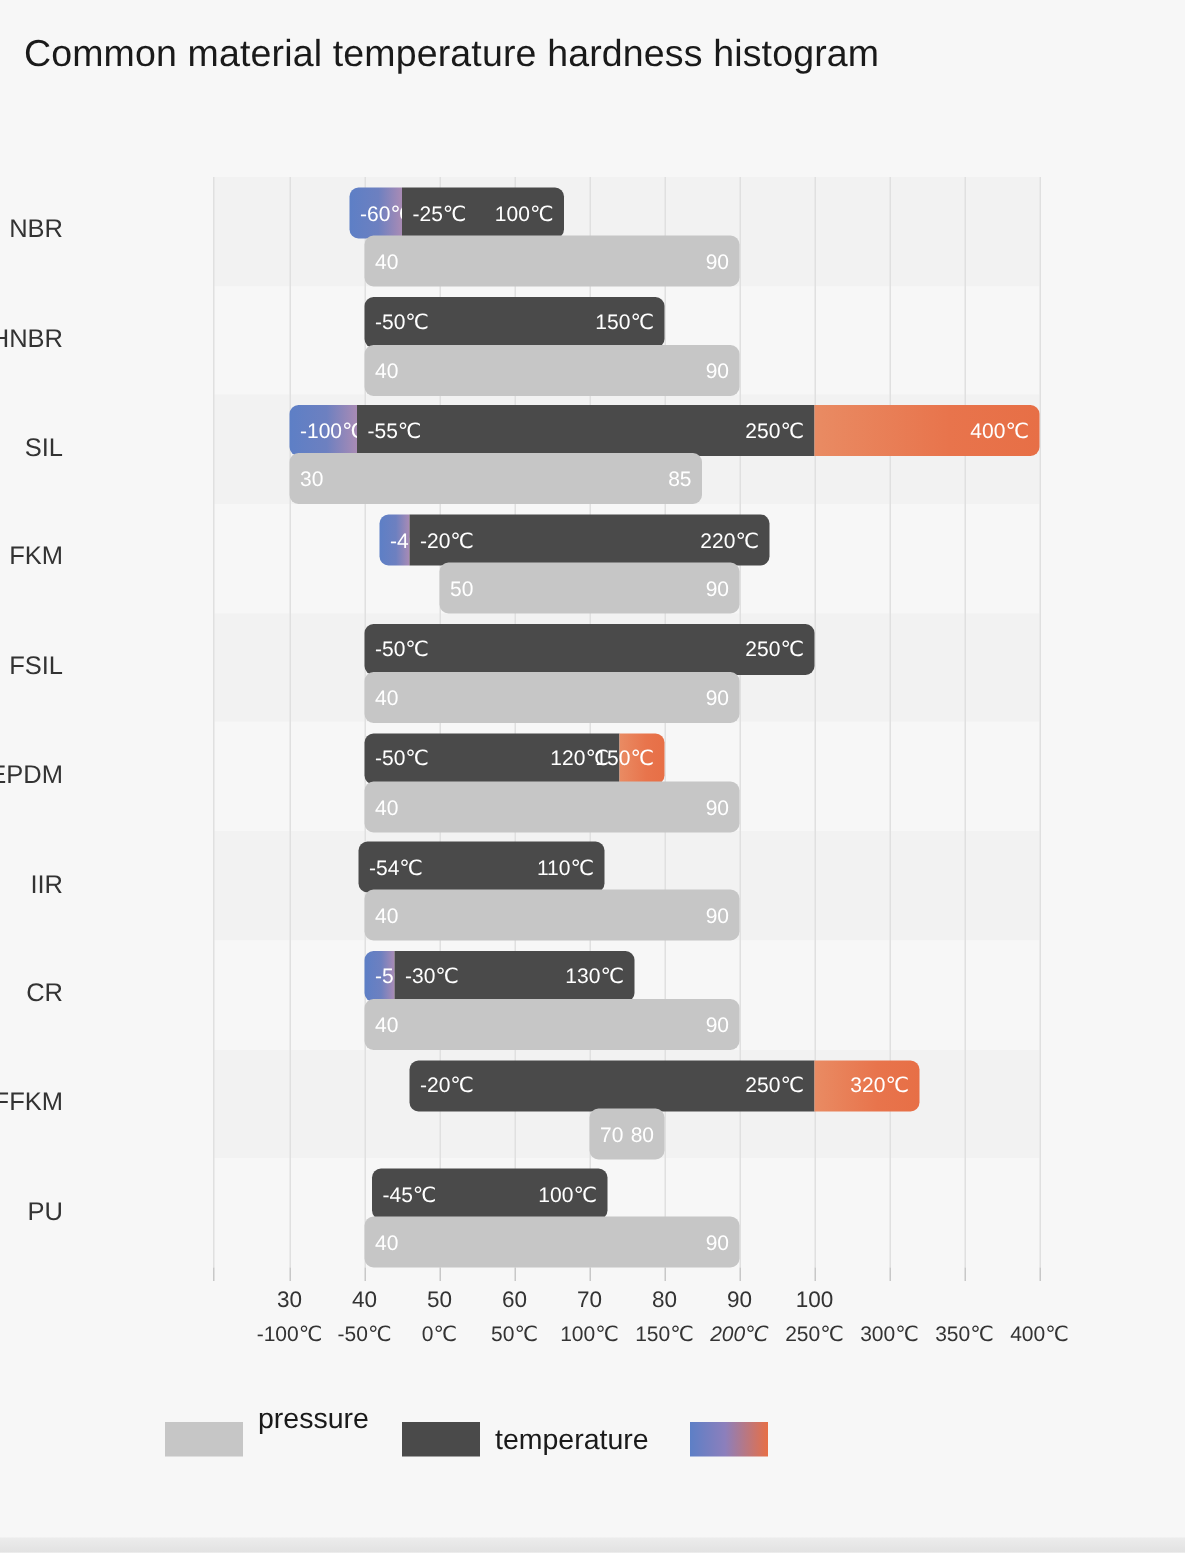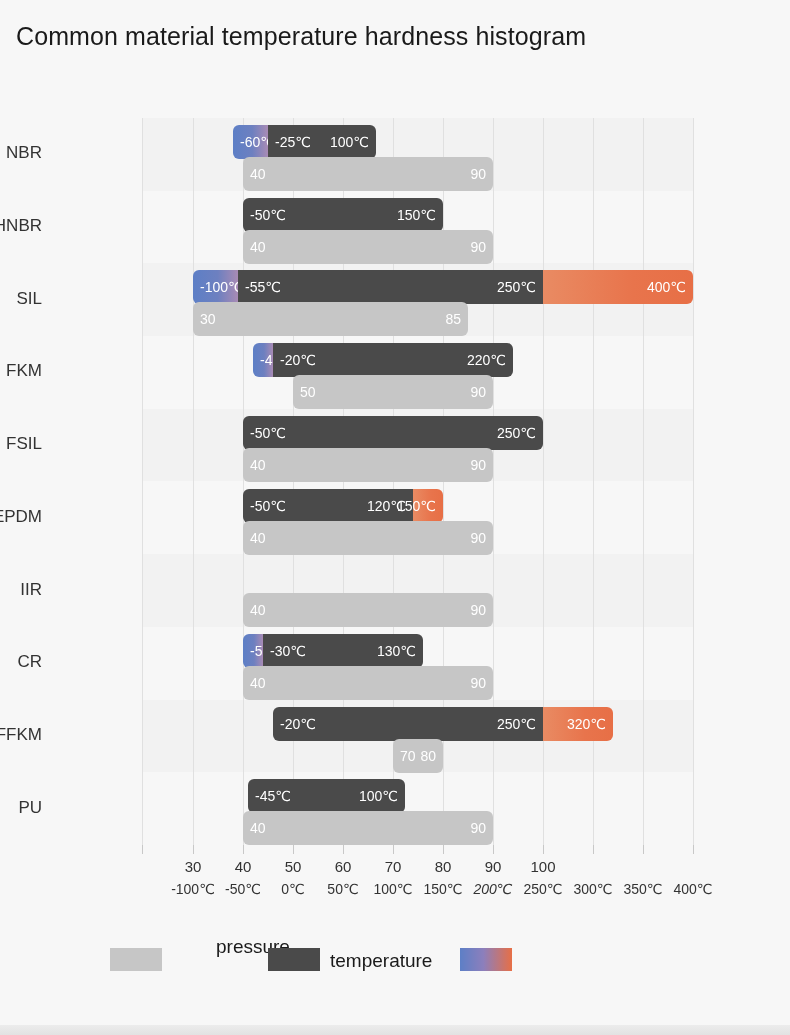--- a/index.html
+++ b/index.html
@@ -143,20 +143,24 @@
       <div class="seg dark rl" style="left: 101px; width: 170px; top: 370.5px;">
         <span class="lv">-50℃</span>
         <span class="rv">120℃</span>
       </div>
       <div class="seg orange rr" style="left: 271px; width: 30px; top: 370.5px;">
         <span class="rv">150℃</span>
       </div>
       <div class="seg gray rl rr" style="left: 101px; width: 250px; top: 402.5px;">
         <span class="lv">40</span>
         <span class="rv">90</span>
+      </div>
+      <div class="seg dark rl rr" style="left: 97px; width: 164px; top: 443.2px;">
+        <span class="lv">-54℃</span>
+        <span class="rv">110℃</span>
       </div>
       <div class="seg gray rl rr" style="left: 101px; width: 250px; top: 475.2px;">
         <span class="lv">40</span>
         <span class="rv">90</span>
       </div>
       <div class="seg blue rl" style="left: 101px; width: 20px; top: 515.9px;">
         <span class="lv">-50℃</span>
       </div>
       <div class="seg dark rr" style="left: 121px; width: 160px; top: 515.9px;">
         <span class="lv">-30℃</span>
@@ -228,20 +232,20 @@
       <div class="tlab" style="left: 343px; top: 858px;">60</div>
       <div class="tlab" style="left: 393px; top: 858px;">70</div>
       <div class="tlab" style="left: 443px; top: 858px;">80</div>
       <div class="tlab" style="left: 493px; top: 858px;">90</div>
       <div class="tlab" style="left: 543px; top: 858px;">100</div>
       <div class="tick" style="left: 142px; top: 845px;"></div>
     </div>
 
   <div class="legend">
     <div class="swatch" id="sw-pressure" style="left: 110px; background: rgb(198, 198, 198);"></div>
-    <div class="lgtxt" id="lg-pressure" style="left:172px;top:8px;margin-left:44px;">pressure</div>
+    <div class="lgtxt" id="lg-pressure" style="left:172px;top:8px;">pressure</div>
     <div class="swatch" id="sw-temp" style="left: 268px; background: rgb(74, 74, 74);"></div>
     <div class="lgtxt" id="lg-temp" style="left:330px;top:22px;">temperature</div>
     <div class="swatch" id="sw-special" style="left: 460px; background: linear-gradient(90deg, rgb(93, 127, 198) 0%, rgb(140, 127, 188) 45%, rgb(231, 111, 70) 100%);"></div>
   </div>
 
   <div class="bottomfade"></div>
 </div>
 
 </body></html>

